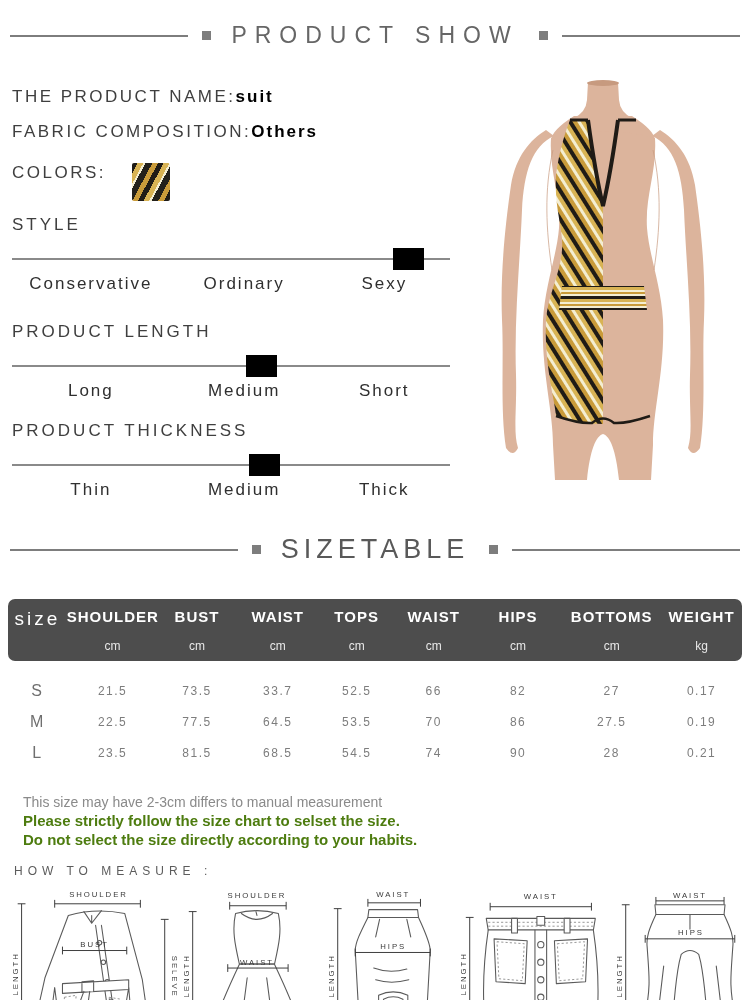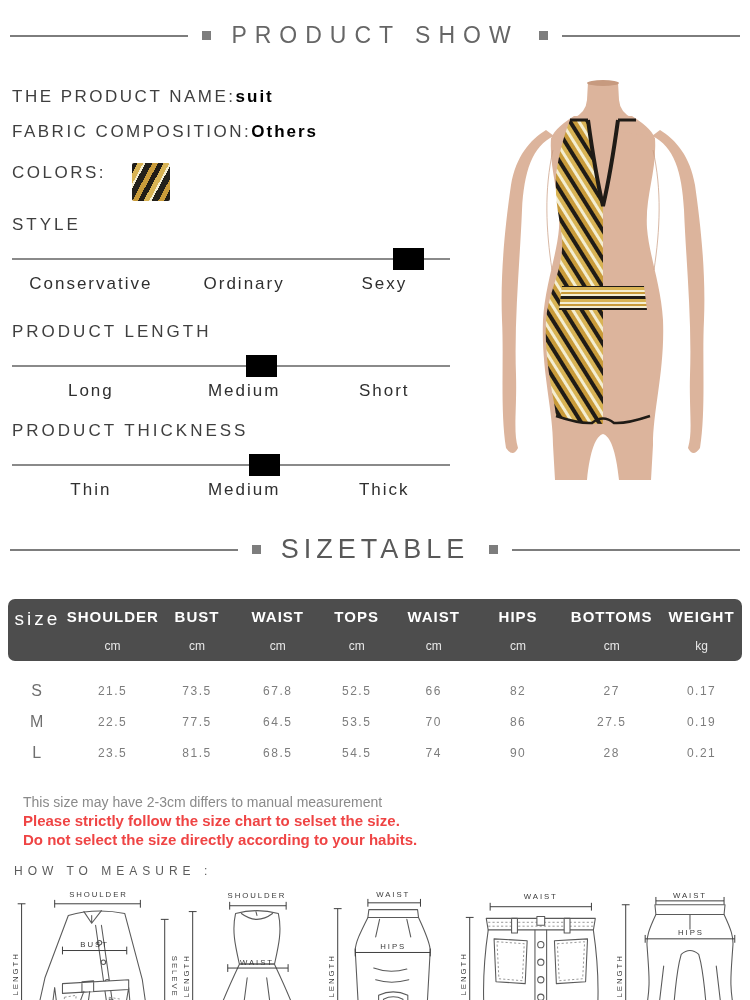--- a/index.html
+++ b/index.html
@@ -42,21 +42,21 @@
   .t-head .cname.size{font-weight:400;font-size:19px;letter-spacing:3px;}
   .t-head .cunit{font-size:12px;text-align:center;margin-top:9px;color:#e8e8e8;}
   .t-row{display:grid;grid-template-columns:8% 12.5% 10.5% 11.5% 10% 11% 12% 13.5% 11%;
     align-items:center;height:31px;color:#7d7d7d;}
   .t-row div{text-align:center;font-size:12px;letter-spacing:1.5px;}
   .t-row .szl{font-size:16px;color:#6f6f6f;}
   .t-body{margin-top:14px;}
   
   .notes{text-align:left;margin-top:26px;padding-left:23px;}
   .note-gray{font-size:14px;color:#8a8a8a;margin:0;}
-  .note-red{font-size:15px;font-weight:700;color:#ef4444;margin:2px 0 0 0;}
+  .note-red{font-size:15px;font-weight:700;color:#4d7c0f;margin:2px 0 0 0;}
   
   .htm-title{font-size:12px;letter-spacing:5px;color:#5c5c5c;font-weight:500;margin:16px 0 0 14px;}
   .diagrams{display:flex;align-items:flex-start;justify-content:space-between;padding:6px 4px 0 6px;}
   .mt{font-size:8px;letter-spacing:2px;fill:#3a3a3a;font-family:"Liberation Sans",sans-serif;}
   .ml{stroke:#3a3a3a;stroke-width:1;fill:none;}
   .gar{stroke:#5a5a5a;stroke-width:1.1;fill:#fff;stroke-linejoin:round;stroke-linecap:round;}
   .gar2{stroke:#5a5a5a;stroke-width:1.1;fill:none;stroke-linejoin:round;stroke-linecap:round;}
   .stitch{stroke:#7a7a7a;stroke-width:0.8;fill:none;stroke-dasharray:2.2 2.2;}
 </style>
 </head>
@@ -203,21 +203,21 @@
       <div class="cunit">cm</div>
       <div class="cunit">cm</div>
       <div class="cunit">cm</div>
       <div class="cunit">kg</div>
     </div>
     <div class="t-body">
       <div class="t-row">
         <div class="szl">S</div>
         <div>21.5</div>
         <div>73.5</div>
-        <div>67.8</div>
+        <div>33.7</div>
         <div>52.5</div>
         <div>66</div>
         <div>82</div>
         <div>27</div>
         <div>0.17</div>
       </div>
       <div class="t-row">
         <div class="szl">M</div>
         <div>22.5</div>
         <div>77.5</div>

